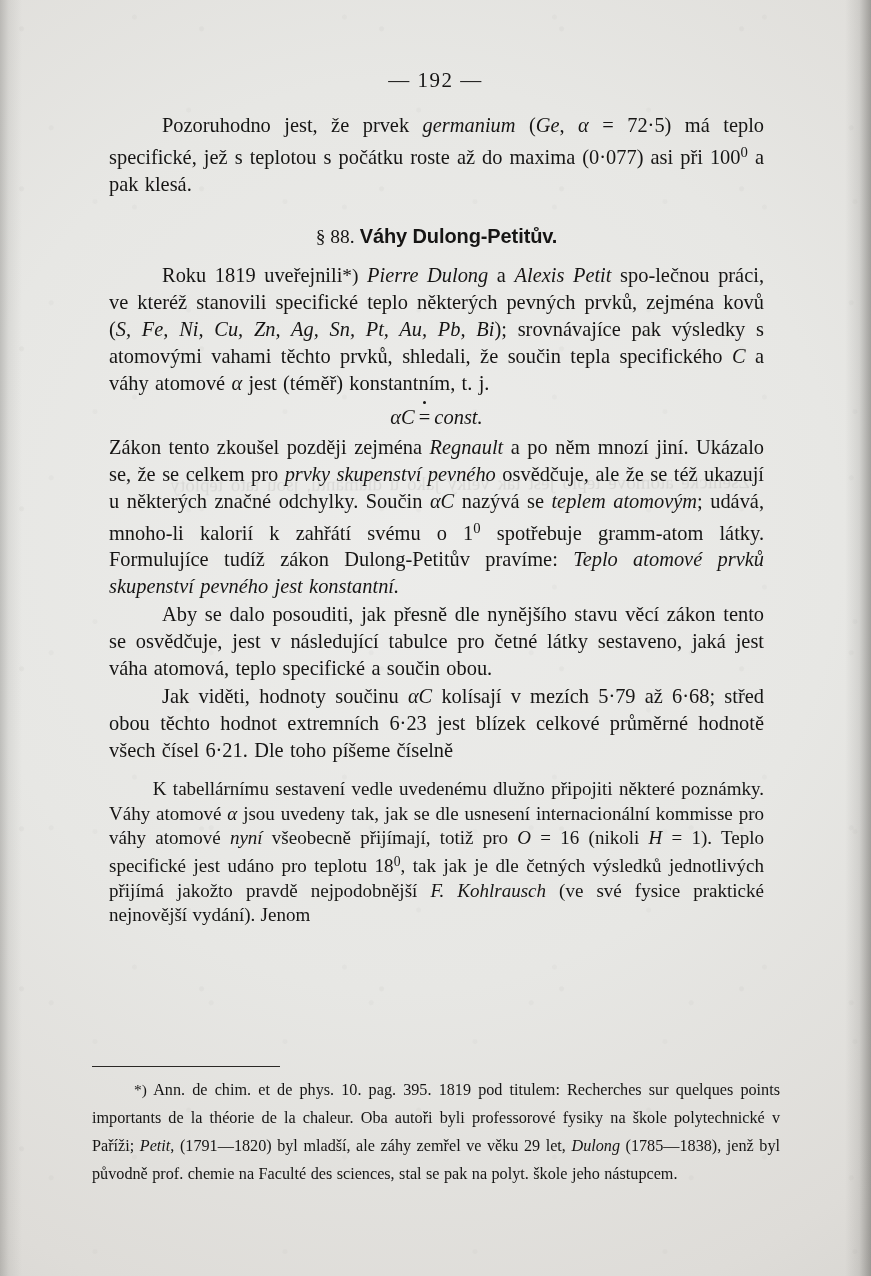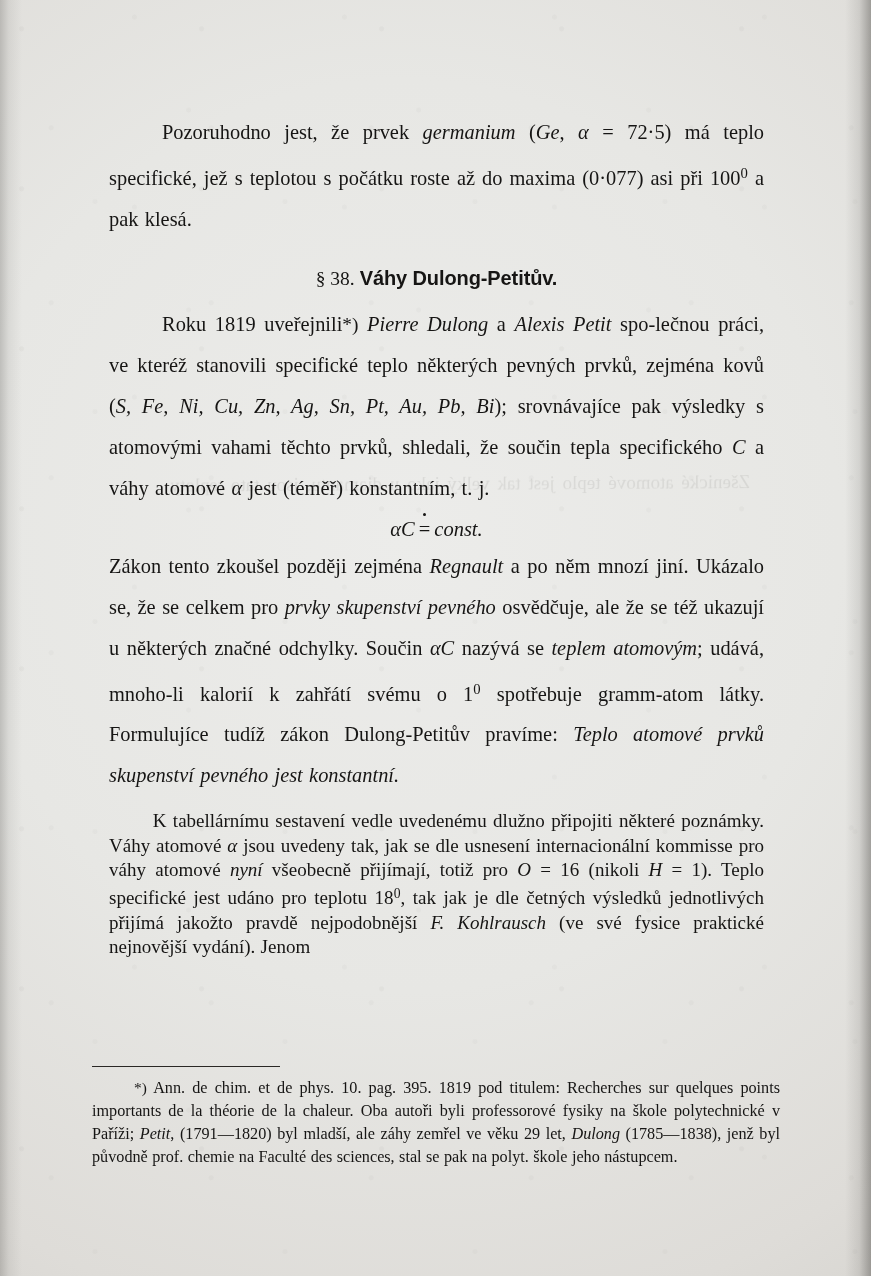--- a/index.html
+++ b/index.html
@@ -90,21 +90,21 @@
     left: 109px;
     top: 112px;
     width: 655px;
   }
 
   p.para {
     margin: 0;
     text-align: justify;
     text-align-last: left;
     font-size: 20.4px;
-    line-height: 41px;
+    line-height: 27px;
     word-spacing: 1.2px;
     text-indent: 2.6em;
     hyphens: manual;
   }
   p.para.noindent { text-indent: 0; }
   p.para + p.para { margin-top: 1px; }
 
   h2.section-head {
     margin: 27px 0 14px 0;
     text-align: center;
@@ -170,62 +170,67 @@
   }
   .fn-rule {
     width: 188px;
     height: 0;
     border-top: 1.5px solid #2a2825;
     margin: 0 0 9px 0;
   }
   .footnote {
     margin: 0;
     font-size: 16.2px;
-    line-height: 23px;
+    line-height: 28px;
     text-align: justify;
     text-align-last: left;
     text-indent: 2.6em;
     word-spacing: .4px;
   }
   .fn-marker { font-size: .95em; }
 </style>
 </head>
 <body>
 
 <div class="page">
 
   <div class="showthrough">Zšenické atomové teplo jest tak velký jako u diamantu, jsou tato teploty</div>
   <div class="grain"></div>
 
   <div class="content">
 
+    <div class="folio">— 192 —</div>
 
     <div class="body">
 
       <p class="para noindent" style="text-indent:2.6em;">
         <span>Pozoruhodno jest, že prvek </span><i>germanium</i><span> (</span><span class="sym">Ge</span><span>, </span><span class="sym">α</span><span> = 72·5) má teplo specifické, jež s teplotou s počátku roste až do maxima (0·077) asi při 100</span><span class="sup">0</span><span> a pak klesá.</span>
       </p>
 
       <h2 class="section-head">
-        <span>§ 38.</span><span class="head-title">Váhy Dulong-Petitův.</span>
+        <span>§ 88.</span><span class="head-title">Váhy Dulong-Petitův.</span>
       </h2>
 
       <p class="para">
         <span>Roku 1819 uveřejnili</span><span class="fn-marker">*)</span><span> </span><i>Pierre Dulong</i><span> a </span><i>Alexis Petit</i><span> spo-lečnou práci, ve kteréž stanovili specifické teplo některých pevných prvků, zejména kovů (</span><span class="bsym">S, Fe, Ni, Cu, Zn, Ag, Sn, Pt, Au, Pb, Bi</span><span>); srovnávajíce pak výsledky s atomovými vahami těchto prvků, shledali, že součin tepla specifického </span><span class="sym">C</span><span> a váhy atomové </span><span class="sym">α</span><span> jest (téměř) konstantním, t. j.</span>
       </p>
 
       <div class="formula">
         <span class="var">α</span><span class="var">C</span><span class="dotequals"><span class="dot"></span>=</span><span class="var">const.</span>
       </div>
 
       <p class="para noindent">
         <span>Zákon tento zkoušel později zejména </span><i>Regnault</i><span> a po něm mnozí jiní. Ukázalo se, že se celkem pro </span><i>prvky skupenství pevného</i><span> osvědčuje, ale že se též ukazují u některých značné odchylky. Součin </span><span class="sym">αC</span><span> nazývá se </span><i>teplem atomovým</i><span>; udává, mnoho-li kalorií k zahřátí svému o 1</span><span class="sup">0</span><span> spotřebuje gramm-atom látky. Formulujíce tudíž zákon Dulong-Petitův pravíme: </span><i>Teplo atomové prvků skupenství pevného jest konstantní.</i>
       </p>
 
-
+      <p class="para">Aby se dalo posouditi, jak přesně dle nynějšího stavu věcí zákon tento se osvědčuje, jest v následující tabulce pro četné látky sestaveno, jaká jest váha atomová, teplo specifické a součin obou.</p>
+
+      <p class="para">
+        <span>Jak viděti, hodnoty součinu </span><span class="sym">αC</span><span> kolísají v mezích 5·79 až 6·68; střed obou těchto hodnot extremních 6·23 jest blízek celkové průměrné hodnotě všech čísel 6·21. Dle toho píšeme číselně</span>
+      </p>
 
 
       <p class="smallpara">
         <span>K tabellárnímu sestavení vedle uvedenému dlužno připojiti některé poznámky. Váhy atomové </span><span class="sym">α</span><span> jsou uvedeny tak, jak se dle usnesení internacionální kommisse pro váhy atomové </span><i>nyní</i><span> všeobecně přijímají, totiž pro </span><span class="sym">O</span><span> = 16 (nikoli </span><span class="sym">H</span><span> = 1). Teplo specifické jest udáno pro teplotu 18</span><span class="sup">0</span><span>, tak jak je dle četných výsledků jednotlivých přijímá jakožto pravdě nejpodobnější </span><i>F. Kohlrausch</i><span> (ve své fysice praktické nejnovější vydání). Jenom</span>
       </p>
 
     </div>
 
     <div class="footnote-wrap">
       <div class="fn-rule"></div>

